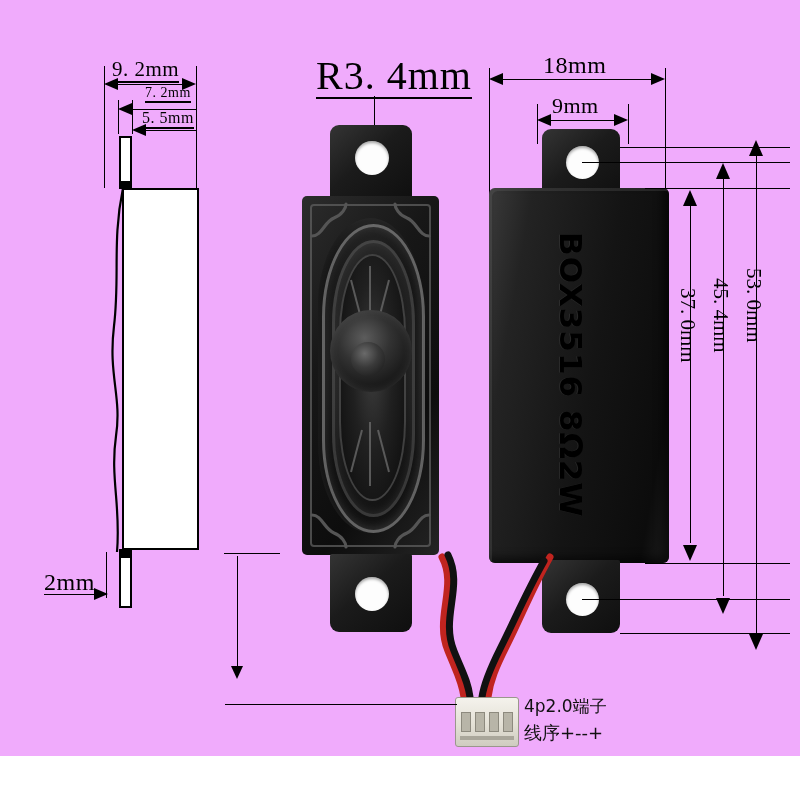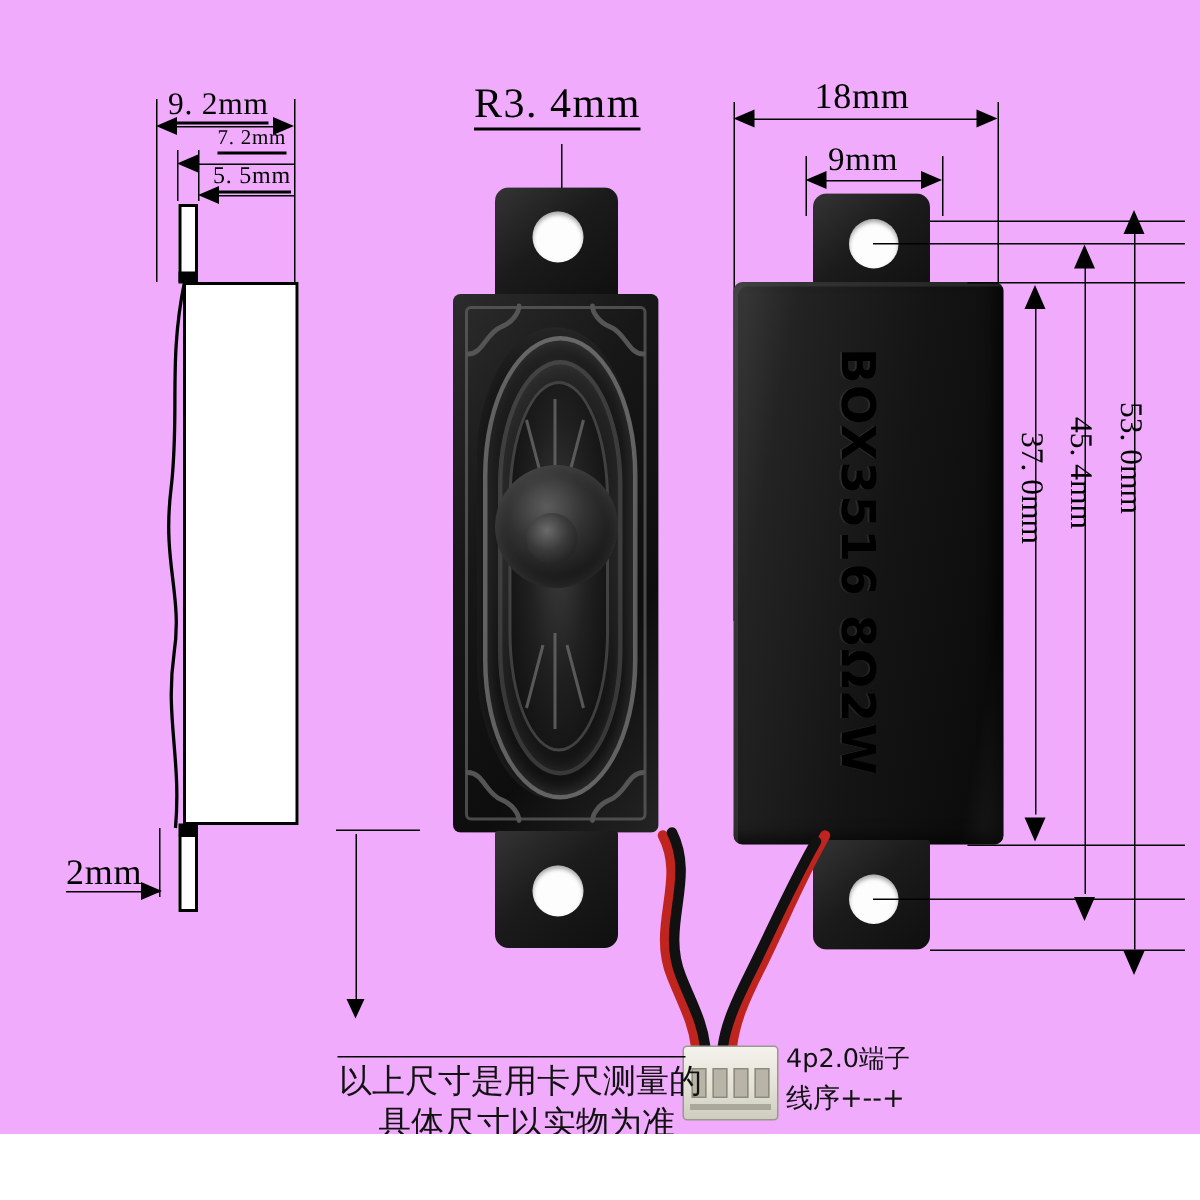--- a/index.html
+++ b/index.html
@@ -186,21 +186,21 @@
     <div class="sv-tab" style="left:119px; top:556px; width:13px; height:52px;"></div>
 
     <div class="vline" style="left:106px; top:552px; height:46px;"></div>
     <div class="hline" style="left:44px; top:594px; width:62px;"></div>
     <div class="arr arr-r" style="left:94px; top:588px;"></div>
     <div class="dim" style="left:44px; top:570px; font-size:24px;">2mm</div>
   </div>
 
   <div class="abs">
 
-    <div class="dim underline" style="left:316px; top:56px; font-size:28px; letter-spacing:1px;">R3. 4mm</div>
+    <div class="dim underline" style="left:316px; top:56px; font-size:40px; letter-spacing:1px;">R3. 4mm</div>
     <div class="vline" style="left:374px; top:96px; height:48px;"></div>
     <div class="arr arr-d" style="left:367px; top:140px;"></div>
 
     <div class="tab-blk" style="left:330px; top:125px; width:82px; height:75px; border-radius:9px 9px 2px 2px;"></div>
     <div class="hole" style="left:355px; top:141px; width:34px; height:34px;"></div>
 
     <div class="body-blk" style="left:302px; top:196px; width:137px; height:359px; border-radius:5px;"></div>
 
     <div class="abs" style="left:310px; top:204px; width:121px; height:343px; border:2px solid rgba(95,95,95,.75); border-radius:4px; box-sizing:border-box;"></div>
 
@@ -314,19 +314,17 @@
     <div class="conn-slot" style="left:5px;  top:14px; width:8px; height:18px;"></div>
     <div class="conn-slot" style="left:19px; top:14px; width:8px; height:18px;"></div>
     <div class="conn-slot" style="left:33px; top:14px; width:8px; height:18px;"></div>
     <div class="conn-slot" style="left:47px; top:14px; width:8px; height:18px;"></div>
     <div class="conn-pin" style="left:4px; top:38px; width:54px; height:4px; background:#a9a69a;"></div>
   </div>
 
 
   <div class="hline" style="left:225px; top:704px; width:232px;"></div>
 
-  <div class="cn" style="left:226px; top:708px; font-size:22px;">以上尺寸是用卡尺测量的</div>
-  <div class="cn" style="left:252px; top:736px; font-size:22px;">具体尺寸以实物为准</div>
 
   <div class="cn" style="left:524px; top:696px; font-size:17px;">4p2.0端子</div>
   <div class="cn" style="left:524px; top:722px; font-size:18px;">线序+--+</div>
 
 </div>
 
 </body></html>

